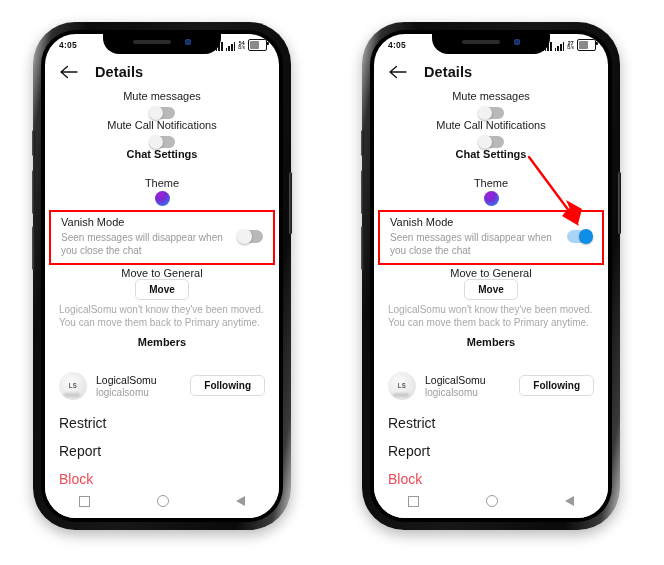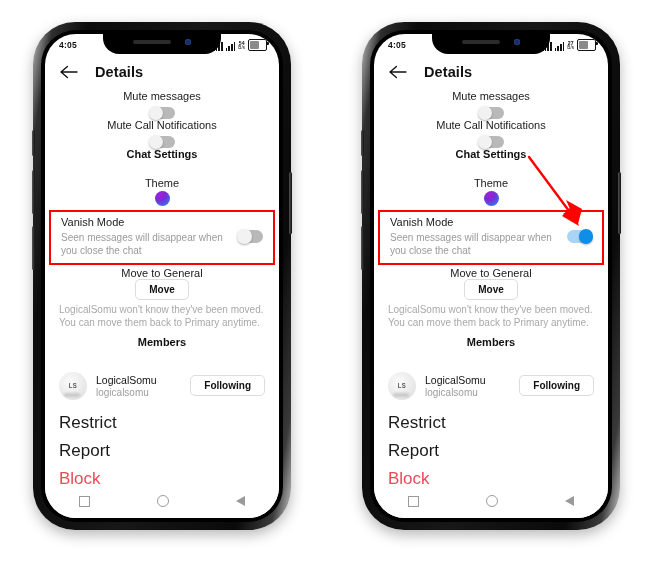--- a/index.html
+++ b/index.html
@@ -150,21 +150,21 @@
   }
   .avatar .ini{font-size:6px;font-weight:700;color:#3a3a3a;letter-spacing:.5px;
                transform:scaleY(1.15);opacity:.85;}
   .avatar .smudge{position:absolute;left:5px;bottom:3px;width:16px;height:4px;
                   background:rgba(140,140,140,.35);border-radius:2px;filter:blur(1px);}
   .m-names{flex:1 1 auto;display:flex;flex-direction:column;gap:1px;}
   .m-name{font-size:10.5px;color:#111;}
   .m-handle{font-size:10px;color:#9d9d9d;}
 
   .link-row{padding:0 14px;min-height:28px;display:flex;align-items:center;}
-  .link-row .t{font-size:17px;color:#1a1a1a;}
+  .link-row .t{font-size:14px;color:#1a1a1a;}
   .link-row .t.danger{color:#ed4956;}
 
   
   .navbar{
     position:absolute;left:0;right:0;bottom:0;height:34px;
     display:flex;align-items:center;justify-content:space-around;
     background:#fff;
   }
   .nav-sq{width:9px;height:9px;border:1.3px solid #9a9a9a;}
   .nav-ci{width:10px;height:10px;border:1.3px solid #9a9a9a;border-radius:50%;}

